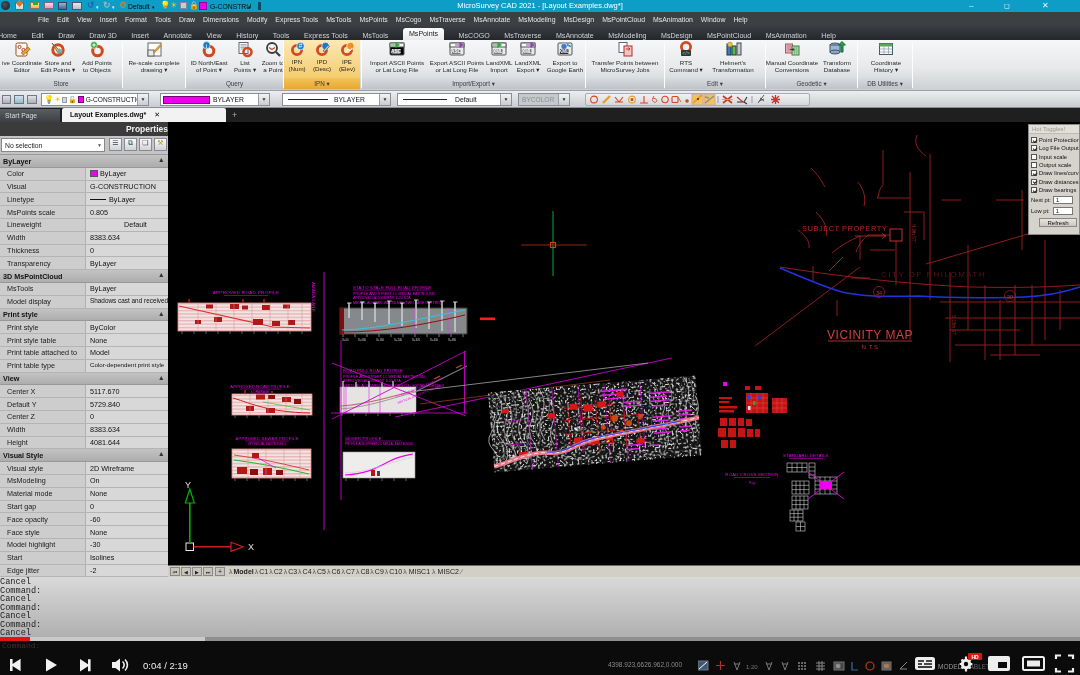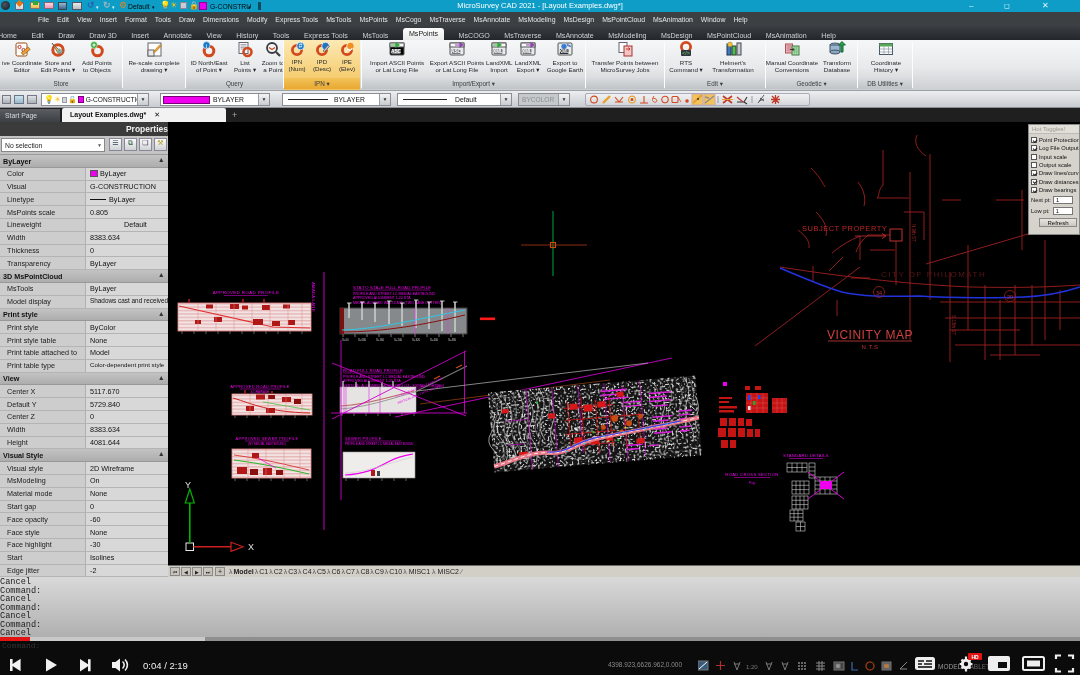--- a/index.html
+++ b/index.html
@@ -525,21 +525,21 @@
     </div>
   <div class="prow">
       <div class="pl">Face opacity</div>
       <div class="pv">-60</div>
     </div>
   <div class="prow">
       <div class="pl">Face style</div>
       <div class="pv">None</div>
     </div>
   <div class="prow">
-      <div class="pl">Face highlight</div>
+      <div class="pl">Model highlight</div>
       <div class="pv">-30</div>
     </div>
   <div class="prow">
       <div class="pl">Start</div>
       <div class="pv">Isolines</div>
     </div>
   <div class="prow">
       <div class="pl">Edge jitter</div>
       <div class="pv">-2</div>
     </div>

